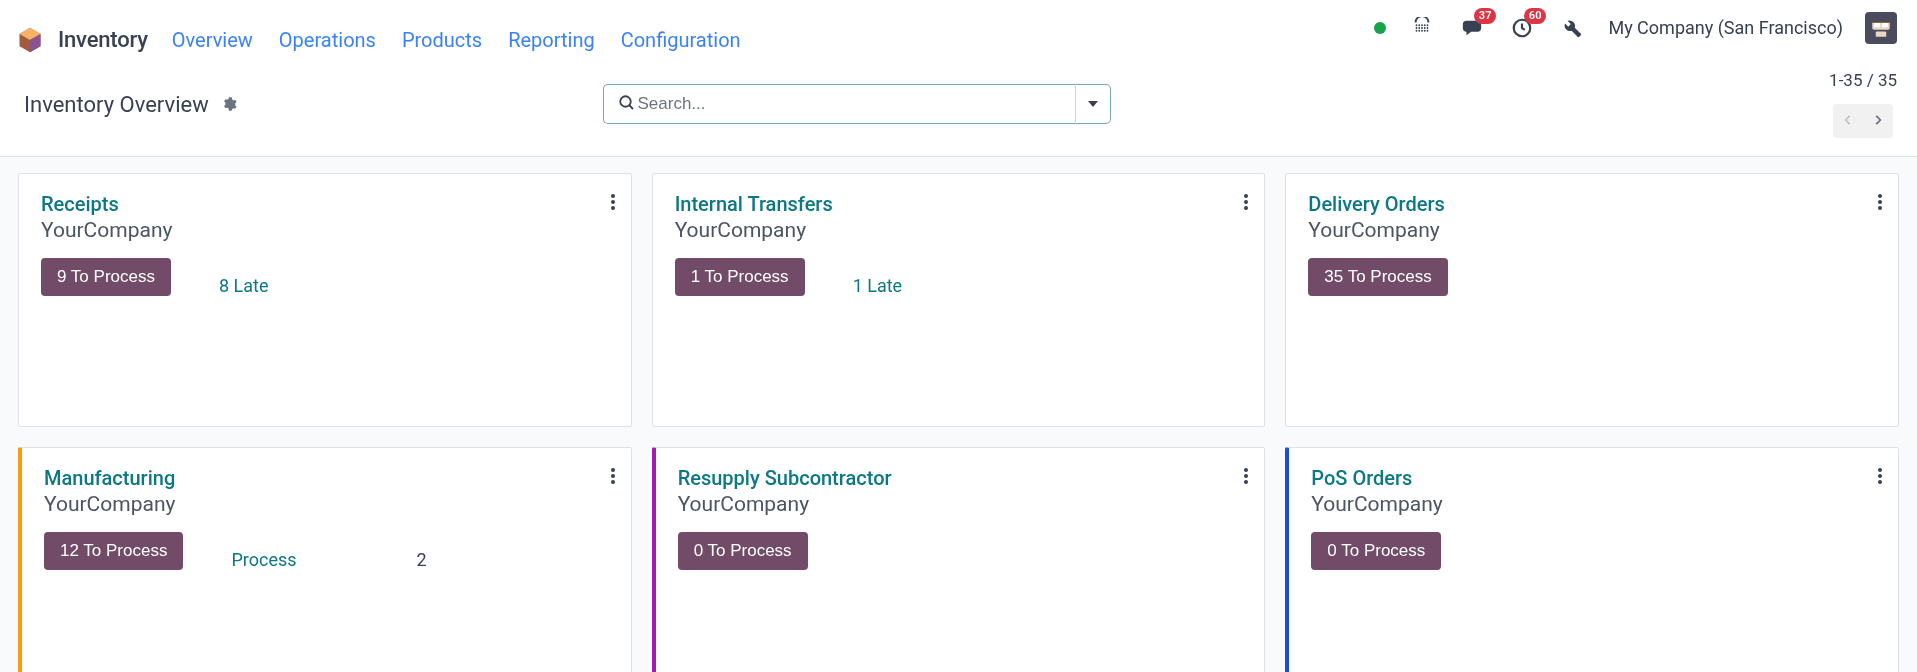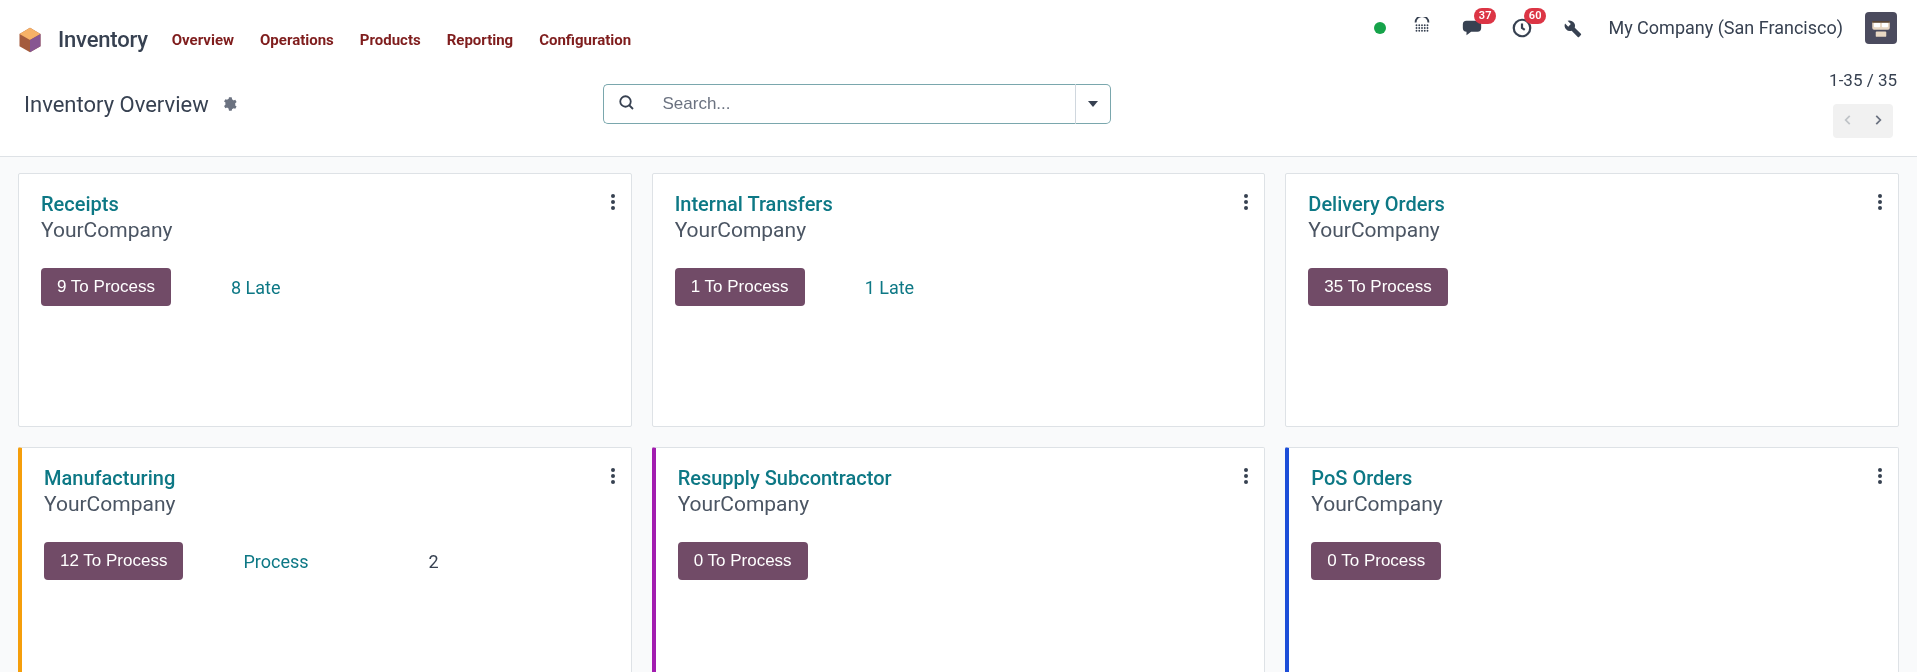--- a/index.html
+++ b/index.html
@@ -22,21 +22,21 @@
     width: 28px; height: 28px; margin-right: 14px;
     display: inline-block; position: relative;
   }
   .logo svg { display: block; }
   .app-name {
     font-size: 22px; font-weight: 500; color: #374151; margin-right: 24px;
     letter-spacing: -0.2px;
   }
   .nav-menu { display: flex; gap: 26px; }
   .nav-menu a {
-    color: #7f1d1d; font-size: 15px; font-weight: 700; text-decoration: none;
+    color: #3b82f6; font-size: 20px; font-weight: 400; text-decoration: none;
     cursor: pointer;
   }
   .nav-right { margin-left: auto; display: flex; align-items: center; gap: 22px; }
   .status-dot {
     width: 12px; height: 12px; border-radius: 50%; background: #16a34a;
   }
   .nav-icon { position: relative; color: #374151; display: flex; align-items: center; justify-content: center; width: 28px; height: 28px; cursor: pointer; }
   .nav-icon svg { width: 22px; height: 22px; }
   .badge {
     position: absolute; top: -6px; right: -10px;
@@ -62,21 +62,21 @@
   .breadcrumb-title { font-size: 22px; color: #374151; font-weight: 400; }
   .gear-icon { color: #6b7280; display: flex; }
   .gear-icon svg { width: 16px; height: 16px; }
   .search-wrap {
     display: flex; margin: 0 auto;
     min-width: 508px;
   }
   .search-box {
     flex: 1; border: 1px solid #7aa7ad; border-right: none;
     border-radius: 5px 0 0 5px; height: 40px;
-    display: flex; align-items: center; padding: 0 10px 0 14px; gap: 26px;
+    display: flex; align-items: center; padding: 0 10px 0 14px; gap: 1px;
     background: #fff;
   }
   .search-box svg { width: 18px; height: 18px; color: #374151; flex-shrink: 0;}
   .search-input {
     border: none; outline: none; width: 100%; font-size: 17px; color: #374151;
     background: transparent;
   }
   .search-input::placeholder { color: #6b7280; }
   .search-toggle {
     border: 1px solid #7aa7ad; border-left: 1px solid #d0d7de;
@@ -114,21 +114,21 @@
   .card-head { display: flex; align-items: flex-start; }
   .card-title {
     color: #0d7885; font-size: 20px; font-weight: 500; margin-bottom: 2px;
     cursor: pointer;
   }
   .card-sub { color: #4b5563; font-size: 21px; }
   .card-menu {
     margin-left: auto; cursor: pointer; color: #374151; padding: 2px;
   }
   .card-menu svg { width: 4px; height: 16px; }
-  .card-body { display: flex; align-items: center; margin-top: 26px; gap: 60px; }
+  .card-body { display: flex; align-items: flex-end; margin-top: 16px; gap: 48px; }
   .process-btn {
     background: #714b67; color: #fff; border: none; border-radius: 4px;
     padding: 9px 16px; font-size: 17px; font-weight: 400; cursor: pointer;
     white-space: nowrap;
   }
   .stat-col { display: flex; flex-direction: column; gap: 6px; }
   .stat { color: #0d7885; font-size: 18px; cursor: pointer; }
   .stat-plain { display: flex; align-items: center; gap: 120px; }
   .stat-plain .stat-label { color:#0d7885; font-size:18px; cursor:pointer;}
   .stat-plain .stat-val { color:#374151; font-size:18px;}

